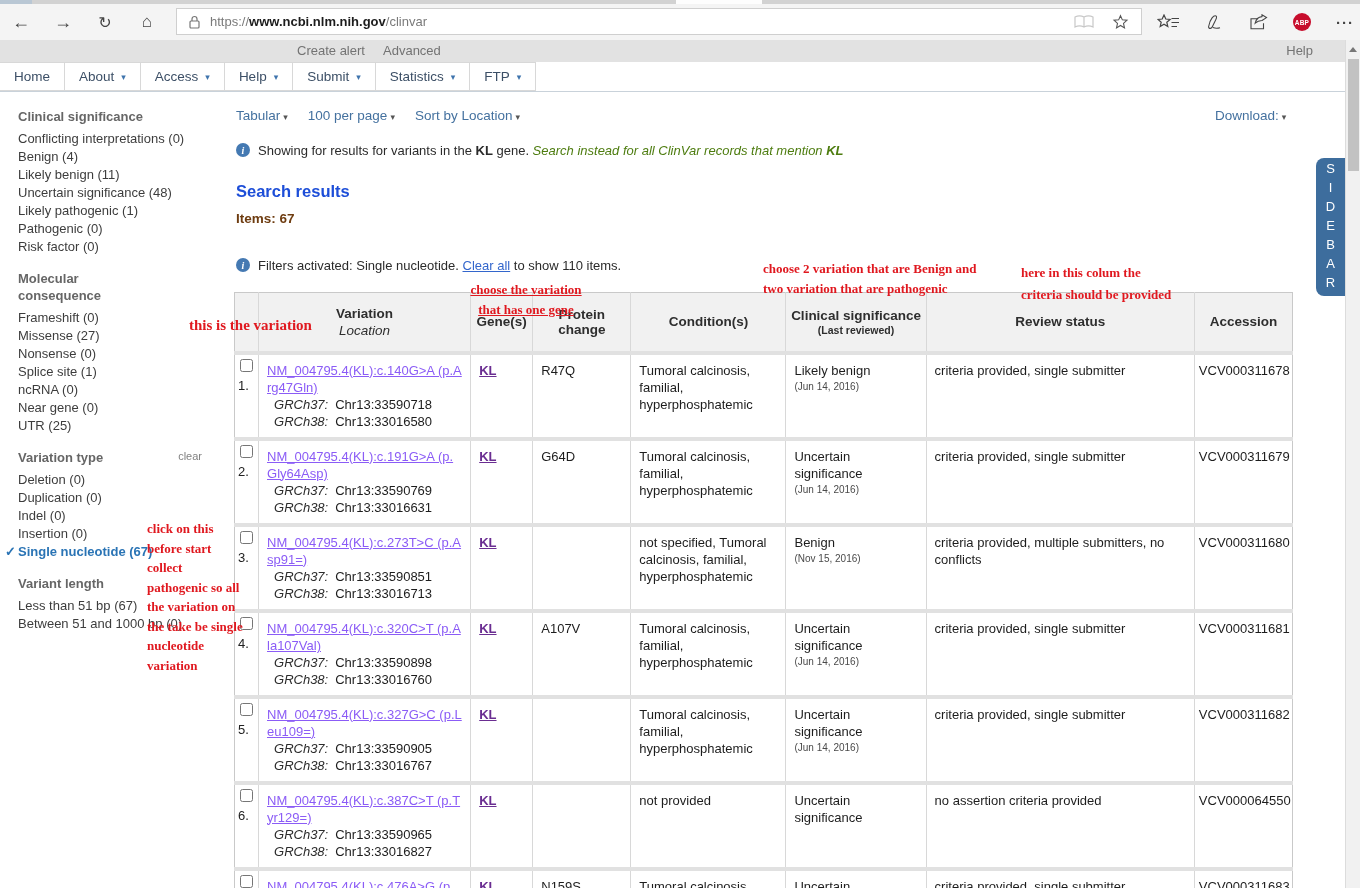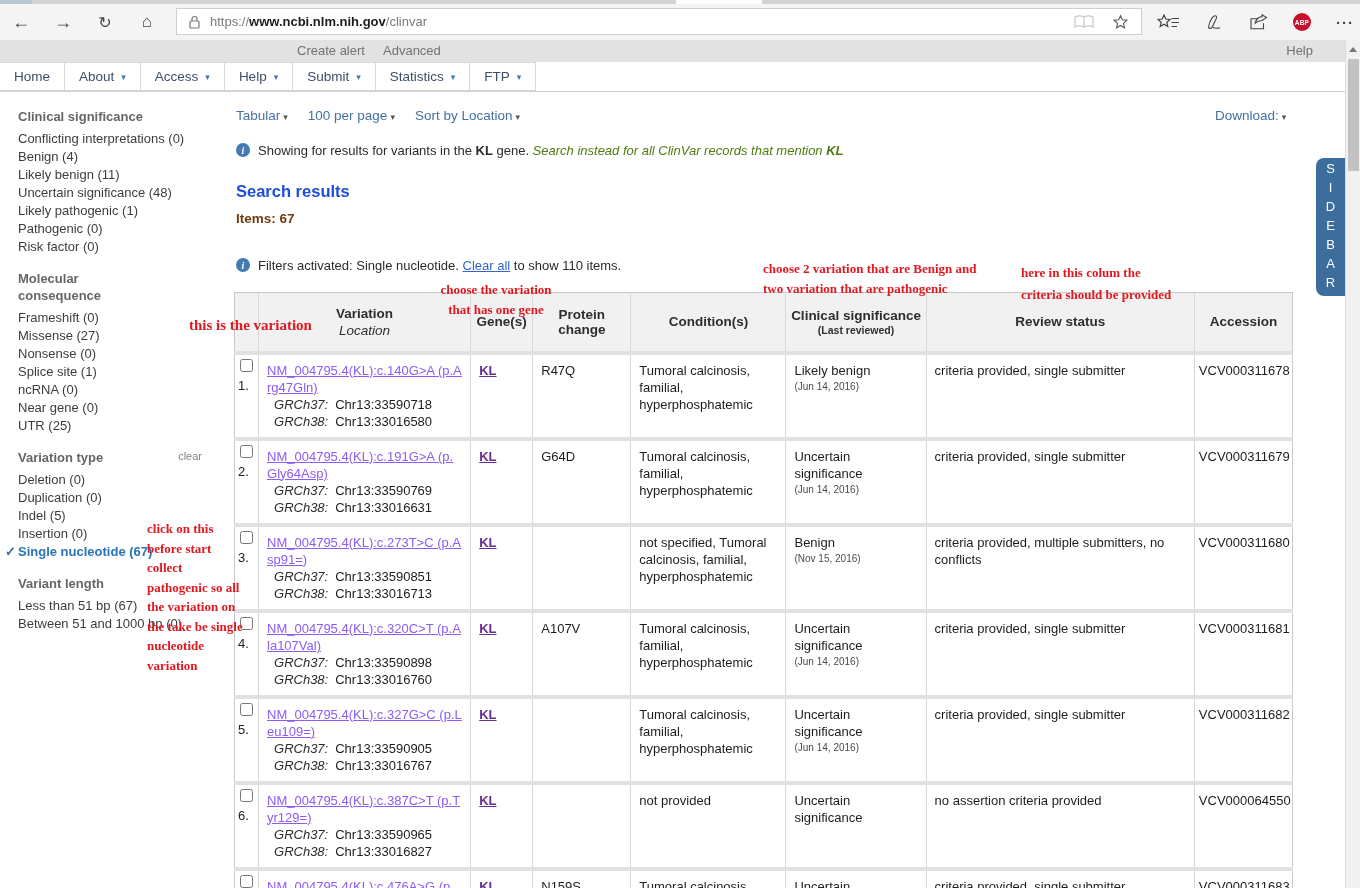--- a/index.html
+++ b/index.html
@@ -76,21 +76,21 @@
   .grch{line-height:17px;padding-left:7px;white-space:nowrap;}
   .glabel{font-style:italic;color:#2b2b2b;margin-right:7px;}
   .gval{color:#1d1d1d;}
   .genelink{color:#6a2d91;font-weight:bold;text-decoration:underline;cursor:pointer;}
   .sigdate{font-size:10px;color:#4a4a4a;margin-top:2px;line-height:12px;}
   .c-acc{padding-left:4px !important;padding-right:2px !important;}
 
   
   .anno{position:absolute;z-index:6;font-family:"Liberation Serif",serif;font-weight:bold;color:#e0181f;}
   .a1{left:189px;top:317px;font-size:15px;}
-  .a2{left:426px;top:280px;width:140px;text-align:center;font-size:13px;line-height:20px;}
+  .a2{left:456px;top:280px;width:140px;text-align:center;font-size:13px;line-height:20px;text-decoration:underline;}
   .a3{left:763px;top:259px;font-size:13px;line-height:20px;}
   .a4{left:1021px;top:262px;font-size:13px;line-height:22px;}
   .a5{left:147px;top:519px;font-size:13px;line-height:19.5px;}
 
   
   .sidebar-tab{position:absolute;left:1316px;top:158px;width:29px;height:138px;background:#3d6d9d;border-radius:8px 0 0 8px;z-index:5;display:flex;align-items:center;justify-content:center;}
   .sidebar-tab span{writing-mode:vertical-rl;text-orientation:upright;color:#fff;font-size:13px;letter-spacing:4px;line-height:29px;}
 
   svg{display:block;}
 </style>
@@ -215,21 +215,21 @@
       <div class="sb-i">Splice site (1)</div>
       <div class="sb-i">ncRNA (0)</div>
       <div class="sb-i">Near gene (0)</div>
       <div class="sb-i">UTR (25)</div>
     </div>
     <div class="sb-sec" style="margin-top:14px;">
       <div class="sb-h">Variation type</div>
       <div class="sb-clear">clear</div>
       <div class="sb-i">Deletion (0)</div>
       <div class="sb-i">Duplication (0)</div>
-      <div class="sb-i">Indel (5)</div>
+      <div class="sb-i">Indel (0)</div>
       <div class="sb-i">Insertion (0)</div>
       <div class="sb-i sel"><span class="check">✓</span><span>Single nucleotide (67)</span></div>
     </div>
     <div class="sb-sec" style="margin-top:14px;">
       <div class="sb-h">Variant length</div>
       <div class="sb-i">Less than 51 bp (67)</div>
       <div class="sb-i">Between 51 and 1000 bp (0)</div>
     </div>
   </div>
 

